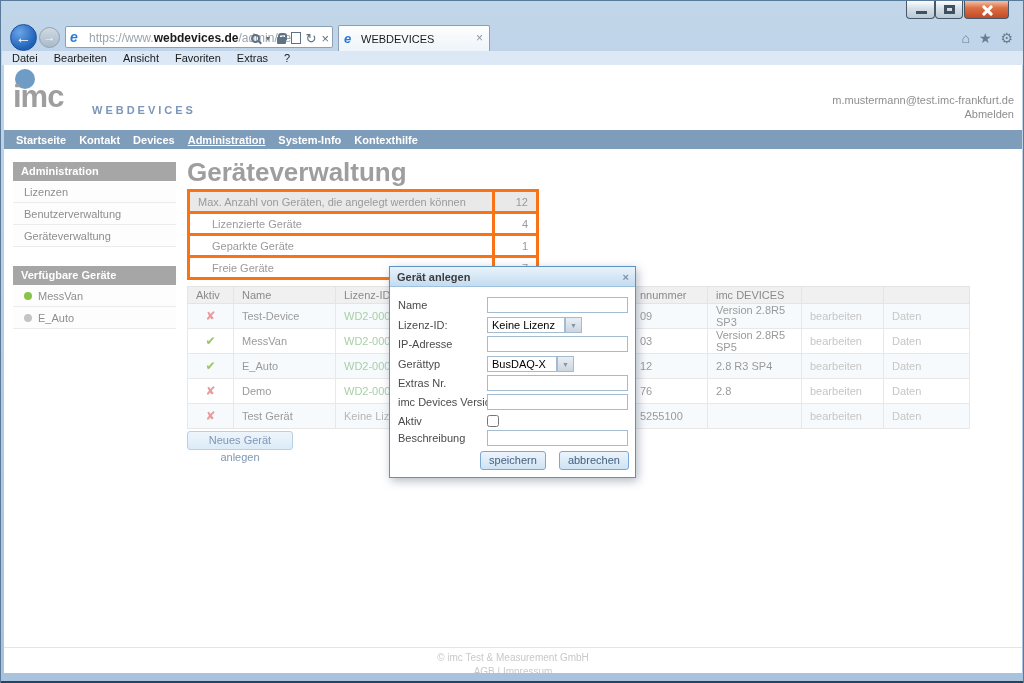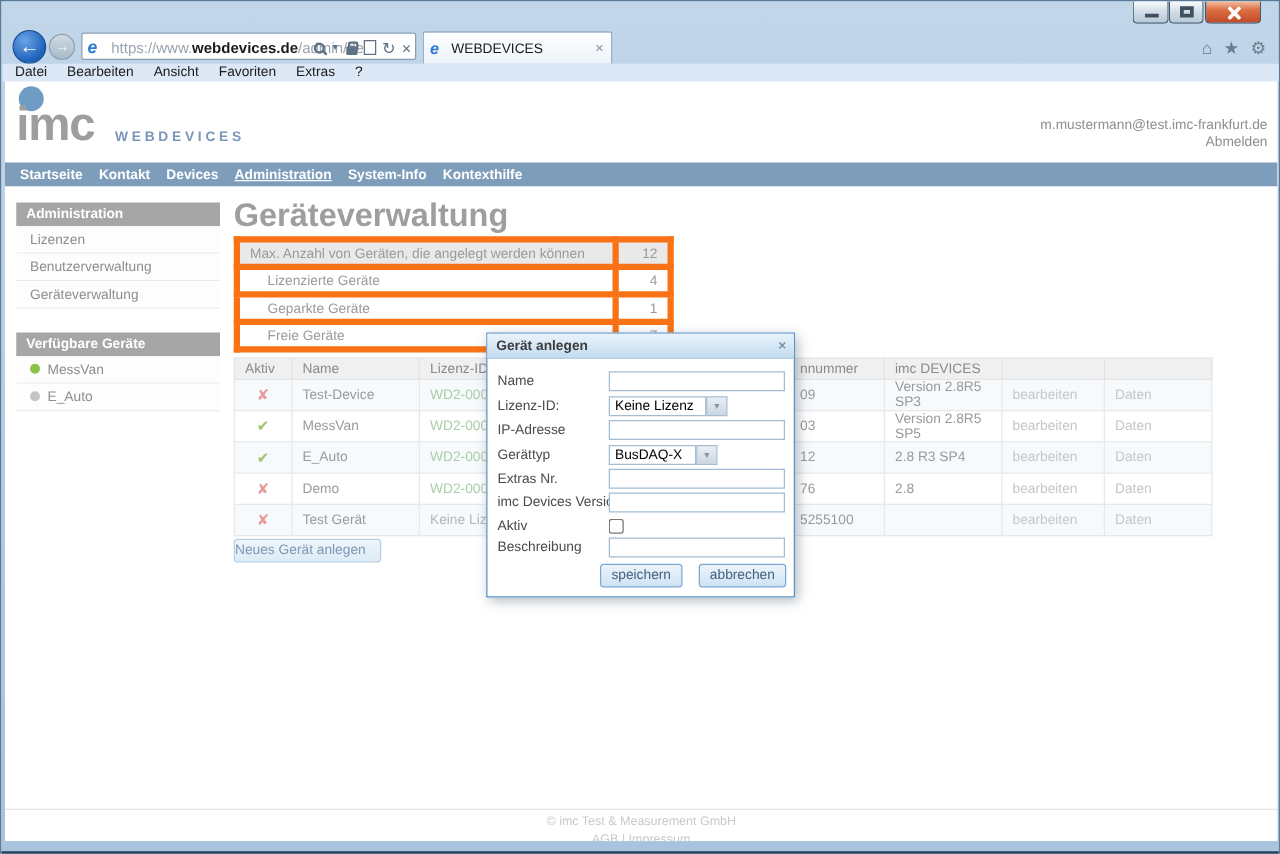--- a/index.html
+++ b/index.html
@@ -53,57 +53,57 @@
   .cmd-icons { position:absolute; right:12px; top:7px; display:flex; gap:9px; color:#6b7c8c; font-size:14px; }
 
   
   .menubar { position:absolute; left:1px; top:50px; width:1022px; height:14px; background:#dce8f6;
     display:flex; gap:16px; padding-left:10px; align-items:center; }
   .menubar span { color:#1a1a1a; font-size:11px; cursor:pointer; }
 
   
   .page { position:absolute; left:3px; top:64px; width:1018px; height:608px; background:#fff; overflow:hidden; }
   .logo-dot { left:11px; top:4px; width:20px; height:20px; border-radius:50%; background:#6f9cc4; }
-  .logo-text { left:9px; top:14px; font-size:38px; font-weight:bold; color:#9e9e9e; letter-spacing:-1px; }
+  .logo-text { left:9px; top:14px; font-size:31px; font-weight:bold; color:#9e9e9e; letter-spacing:-1px; }
   .brand { left:88px; top:39px; font-size:11px; font-weight:bold; color:#7b96b8; letter-spacing:3px; }
   .user-email { right:8px; top:29px; font-size:11px; color:#8e8e8e; }
   .logout { right:8px; top:43px; font-size:11px; color:#8e8e8e; cursor:pointer; }
 
   .navbar { left:0; top:65px; width:1018px; height:19px; background:#7e9dbb; display:flex;
     align-items:center; gap:13px; padding-left:12px; }
   .navbar span { color:#fff; font-weight:bold; font-size:11px; cursor:pointer; }
   .navbar span.active { text-decoration:underline; }
 
   
   .side-h { left:9px; width:163px; height:19px; background:#a6a6a6; color:#fff; font-weight:bold;
     font-size:11px; line-height:19px; padding-left:8px; }
   .side-item { left:9px; width:163px; height:22px; border-bottom:1px solid #ebebeb; color:#8e8e8e;
     font-size:11px; line-height:22px; padding-left:11px; cursor:pointer; background:#fdfdfd; }
   .dot { display:inline-block; width:8px; height:8px; border-radius:50%; margin-right:6px; }
 
   
   .page-title { left:183px; top:92px; font-size:26px; font-weight:bold; color:#9e9e9e; }
   table { border-collapse:collapse; table-layout:fixed; }
   .stats { left:183px; top:124px; width:352px; }
-  .stats td { border:5px solid #f97316; height:22px; color:#9a9a9a; font-size:11px; padding-left:8px; }
+  .stats td { border:3px solid #f97316; height:22px; color:#9a9a9a; font-size:11px; padding-left:8px; }
   .stats tr.hd td { background:#e9e9e9; }
   .stats td.val { text-align:right; padding-right:8px; width:44px; }
   .stats tr.sub td.lbl { padding-left:22px; }
 
   .devices { left:183px; top:221px; width:782px; }
   .devices th { background:#f0f0f0; border:1px solid #e4e4e4; height:17px; font-size:11px;
     color:#8a8a8a; text-align:left; padding-left:8px; font-weight:normal; }
   .devices td { border:1px solid #e8e8e8; height:25px; font-size:11px; color:#9a9a9a; padding-left:8px; }
   .devices tr:nth-child(even) td { background:#f7fafc; }
   .devices td.c { text-align:center; padding-left:0; font-weight:bold; font-size:12px; }
   .devices .serial-h, .devices td.serial { padding-left:38px; }
   .devices td.link { color:#c6c6c6; cursor:pointer; }
 
-  .new-btn { left:183px; top:366px; width:118px; height:19px; background:linear-gradient(#eef5fb,#dcebf7);
-    border:1px solid #b9cfe4; border-radius:3px; color:#7e98b4; font-size:11px; text-align:left;
+  .new-btn { left:183px; top:366px; width:106px; height:19px; background:linear-gradient(#eef5fb,#dcebf7);
+    border:1px solid #b9cfe4; border-radius:3px; color:#7e98b4; font-size:11px; text-align:center;
     line-height:17px; cursor:pointer; }
 
   .footer-line { left:0; top:582px; width:1018px; border-top:1px solid #e4e4e4; }
   .foot-1 { left:0; top:587px; width:1018px; text-align:center; color:#c9c9c9; font-size:10px; }
   .foot-2 { left:0; top:601px; width:1018px; text-align:center; color:#c9c9c9; font-size:10px; cursor:pointer; }
 
   
   .modal { position:absolute; left:385px; top:201px; width:247px; height:212px; background:#fff;
     border:1px solid #5c93c5; box-shadow:2px 3px 9px rgba(40,60,90,.35); }
   .modal-title { height:20px; background:linear-gradient(#e9f3fb,#c3dcf0); border-bottom:1px solid #9dc0de;

